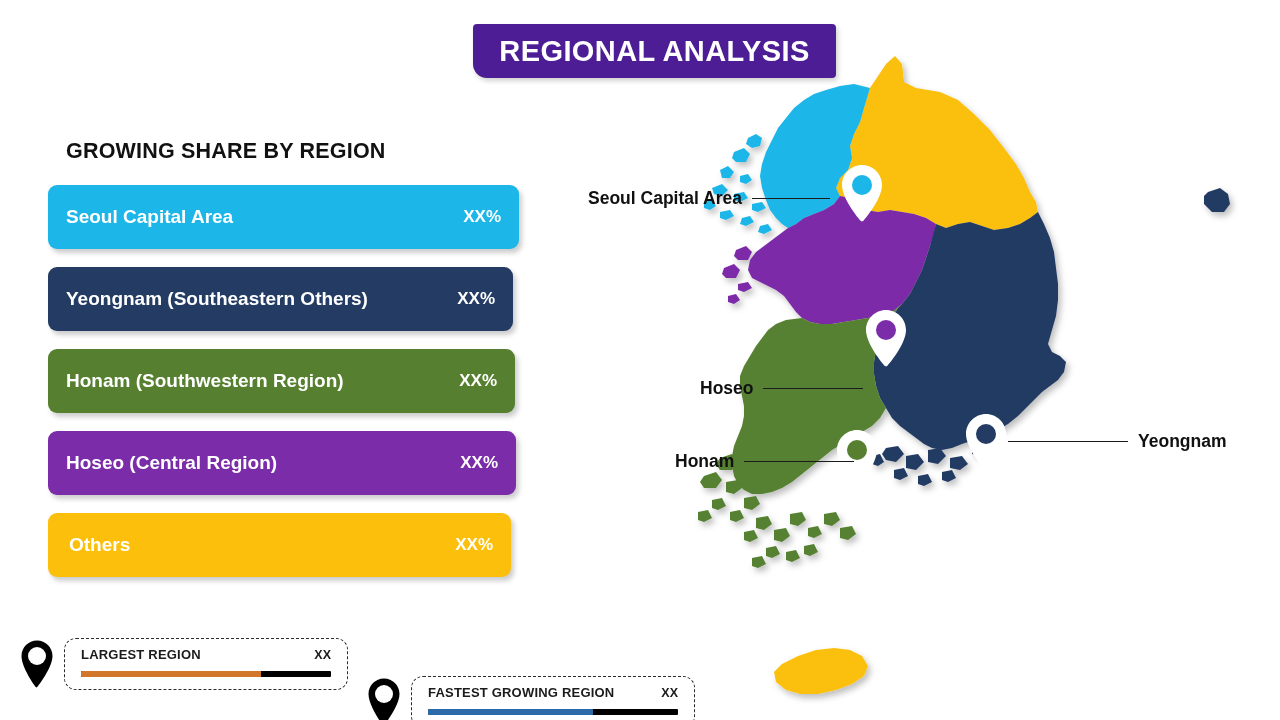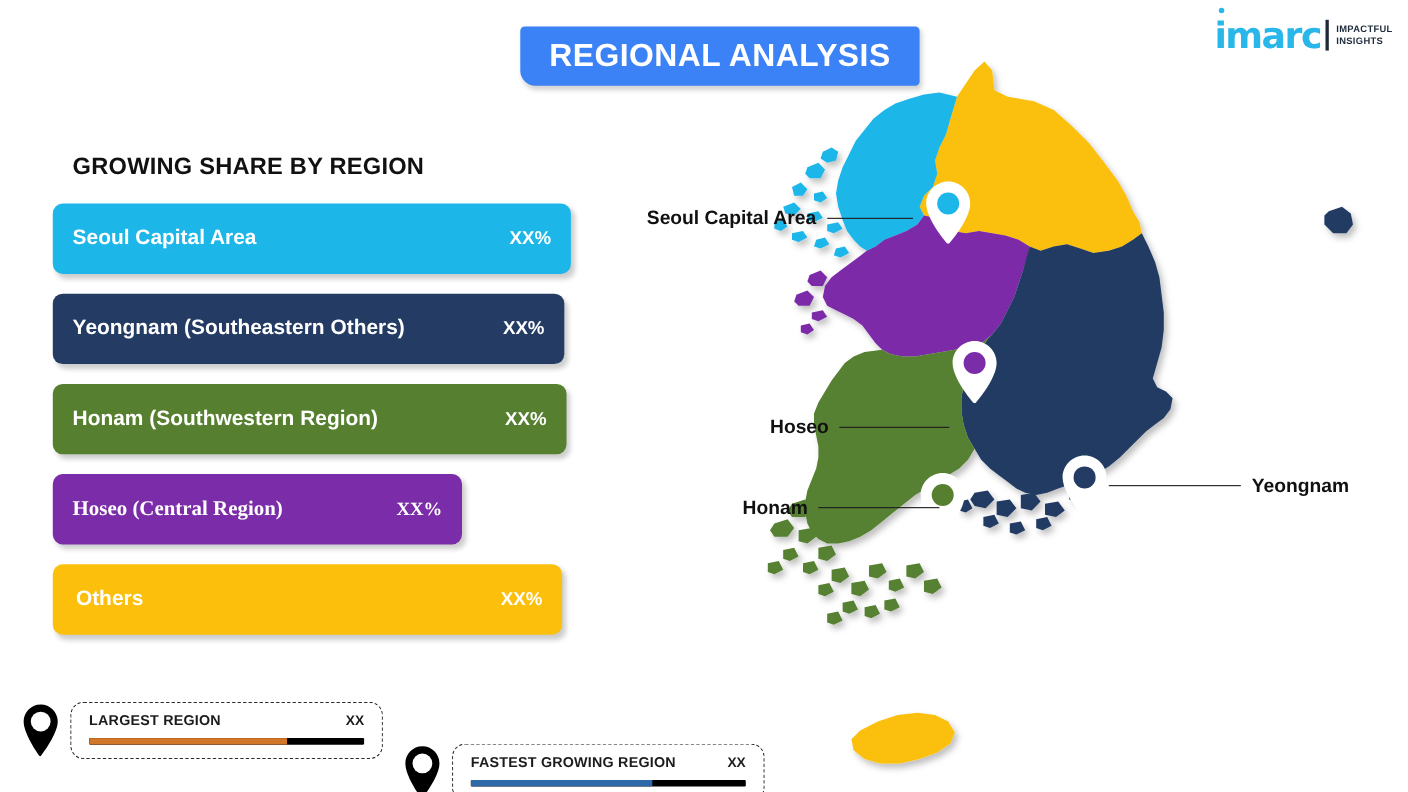--- a/index.html
+++ b/index.html
@@ -52,21 +52,21 @@
   .bar .bar-label {
     color:#ffffff; font-size:19px; font-weight:700; white-space:nowrap;
     flex:0 0 auto;
   }
   .bar .bar-value {
     color:#ffffff; font-size:17px; font-weight:700; margin-left:auto; white-space:nowrap;
   }
   .bar.b0 { width:471px; }
   .bar.b1 { width:465px; }
   .bar.b2 { width:467px;gap:25px; }
-  .bar.b3 { width:372px;font-family:Liberation Serif, serif; }
+  .bar.b3 { width:468px; }
   .bar.b4 { width:463px; }
 
   
   .kpi { position:absolute; display:flex; align-items:center; }
   .kpi.k0 { left:18px; top:638px; }
   .kpi.k1 { left:365px; top:676px; }
   .kpi-pin { width:38px; height:50px; flex:0 0 auto; margin-right:8px; }
   .kpi-box {
     border:1.6px dashed #2b2b2b; border-radius:12px;
     padding:8px 16px 12px 16px; background:#fff;
@@ -96,35 +96,24 @@
   .callout.honam { left:675px; top:451px; }
   .callout.honam .c-line { width:110px; }
   .callout.yeongnam { left:1008px; top:431px; }
   .callout.yeongnam .c-line { width:120px; }
 </style>
 </head>
 <body>
 
 <div id="stage">
 
-  <div class="title-bar" style="background: #3b82f6;">
+  <div class="title-bar" style="background: #4c1d95;">
     <span class="title-text">REGIONAL ANALYSIS</span>
   </div>
 
-  <div class="logo">
-    <span class="logo-word">
-      <span class="logo-dot"></span>
-      <span>imarc</span>
-    </span>
-    <span class="logo-sep"></span>
-    <span class="logo-sub">
-      <span>IMPACTFUL</span><br>
-      <span>INSIGHTS</span>
-    </span>
-  </div>
 
   <div class="panel-heading">GROWING SHARE BY REGION</div>
 
   <div class="bars">
 
     <div class="bar b0" style="background: rgb(28, 182, 232);">
       <span class="bar-label">Seoul Capital Area</span>
       <span class="bar-value">XX%</span>
     </div>
 

